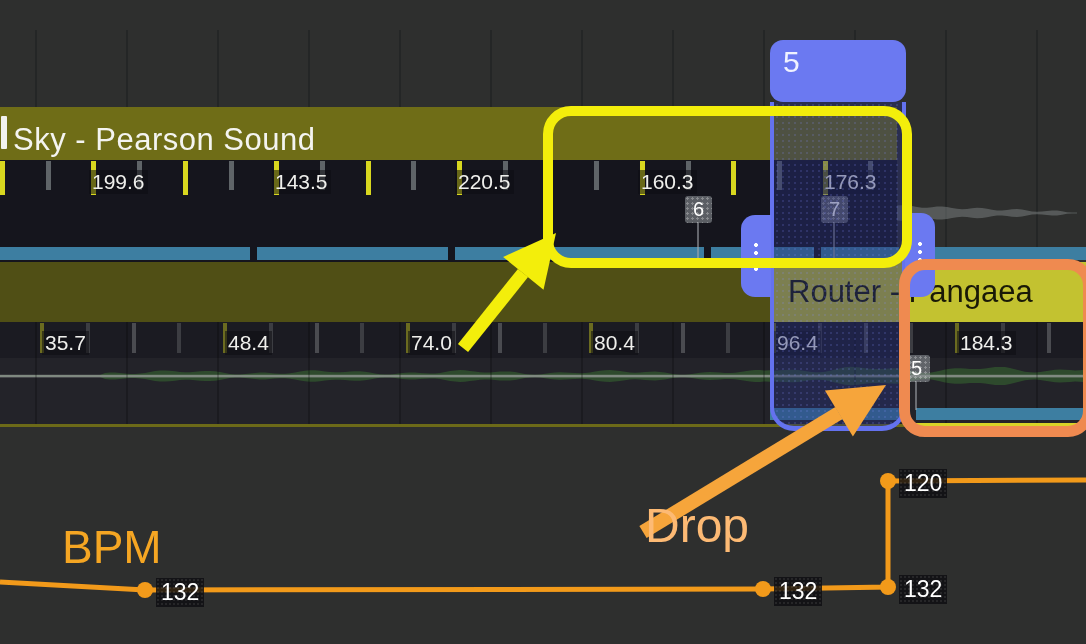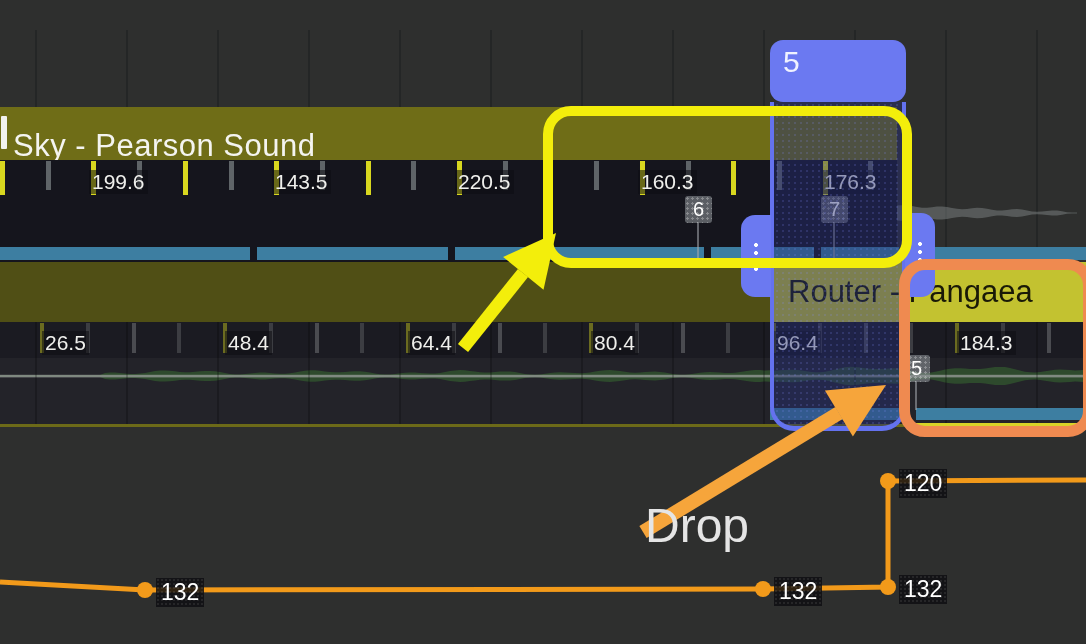--- a/index.html
+++ b/index.html
@@ -7,21 +7,21 @@
     position:relative;width:1086px;height:644px;overflow:hidden;
     background:#2e2f2e;font-family:"Liberation Sans",sans-serif;
     -webkit-font-smoothing:antialiased;
   }
   .abs{position:absolute;}
   .dots{background-image:radial-gradient(rgba(255,255,255,0.05) 1px, transparent 1.4px);background-size:7px 7px;}
   
   .gridline{position:absolute;top:30px;height:397px;width:2px;background:#242626;}
   
   #t1-header{left:0;top:107px;width:897px;height:53px;background:#6f6d17;}
-  #t1-title{left:13px;top:12px;height:53px;line-height:53px;color:#f4f4f0;font-size:31px;letter-spacing:.5px;white-space:nowrap;}
+  #t1-title{left:13px;top:6px;height:53px;line-height:53px;color:#f4f4f0;font-size:31px;letter-spacing:.5px;white-space:nowrap;}
   #t1-glyph{left:1px;top:9px;width:6px;height:33px;background:#f2f2ee;border-radius:1px;}
   #t1-body{left:0;top:160px;width:897px;height:102px;background:#15151d;}
   .tick{position:absolute;top:1px;}
   .beat-chip{position:absolute;color:#efefec;font-size:21px;padding:0 3px;background:rgba(12,12,18,0.55);white-space:nowrap;}
   
   .teal{position:absolute;height:13px;background:#3d7ea1;}
   
   #t2-band-dim{left:0;top:262px;width:770px;height:60px;background:#504f15;}
   #t2-band-bright{left:770px;top:262px;width:316px;height:60px;background:#c3c230;}
   #t2-title{left:18px;top:0;height:60px;line-height:60px;color:#191907;font-size:31px;white-space:nowrap;}
@@ -44,21 +44,21 @@
     border-radius:0 0 24px 24px;}
   .sel-handle{position:absolute;width:30px;background:#6b79f1;display:flex;align-items:center;justify-content:center;}
   #sel-handle-left{left:741px;top:215px;height:82px;border-radius:14px 0 0 14px;}
   #sel-handle-right{left:905px;top:213px;height:84px;border-radius:0 14px 14px 0;}
   .handle-dots{width:8px;height:30px;background-image:radial-gradient(circle,#fff 1.8px,transparent 2.2px);background-size:8px 8px;}
   
   #ann-rect-yellow{left:543px;top:106px;width:369px;height:162px;box-sizing:border-box;border:10px solid #f3ee0b;border-radius:28px;}
   #ann-rect-orange{left:899px;top:259px;width:195px;height:178px;box-sizing:border-box;border:11px solid #ef8a50;border-radius:26px;}
   .ann-text{position:absolute;white-space:nowrap;}
   #ann-build-up{left:333px;top:384px;font-size:46px;color:#f3ee0e;}
-  #ann-drop{left:645px;top:498px;font-size:48px;color:#e5e5e5;}
+  #ann-drop{left:645px;top:498px;font-size:48px;color:#fdba74;}
   #ann-bpm{left:62px;top:520px;font-size:46px;color:#f5a623;}
   
   .bpm-chip{position:absolute;color:#fff;font-size:23px;padding:1px 5px;background:rgba(14,14,18,0.85);
     background-image:radial-gradient(rgba(255,255,255,0.08) 1px, transparent 1.2px);background-size:4px 4px;white-space:nowrap;}
   svg{position:absolute;left:0;top:0;pointer-events:none;}
 </style>
 </head>
 <body>
 
 <div id="stage">
@@ -151,23 +151,23 @@
         <div class="tick" style="left: 635px; width: 4px; height: 30px; background: rgb(60, 61, 66);"></div>
         <div class="tick" style="left: 681px; width: 4px; height: 30px; background: rgb(74, 75, 80);"></div>
         <div class="tick" style="left: 726px; width: 4px; height: 30px; background: rgb(60, 61, 66);"></div>
         <div class="tick" style="left: 772px; width: 4px; height: 30px; background: rgb(107, 107, 32);"></div>
         <div class="tick" style="left: 818px; width: 4px; height: 30px; background: rgb(60, 61, 66);"></div>
         <div class="tick" style="left: 864px; width: 4px; height: 30px; background: rgb(74, 75, 80);"></div>
         <div class="tick" style="left: 909px; width: 4px; height: 30px; background: rgb(60, 61, 66);"></div>
         <div class="tick" style="left: 955px; width: 4px; height: 30px; background: rgb(107, 107, 32);"></div>
         <div class="tick" style="left: 1001px; width: 4px; height: 30px; background: rgb(60, 61, 66);"></div>
         <div class="tick" style="left: 1047px; width: 4px; height: 30px; background: rgb(74, 75, 80);"></div>
-        <div class="beat-chip" style="left: 42px; top: 9px;">26.5</div>
+        <div class="beat-chip" style="left: 42px; top: 9px;">35.7</div>
         <div class="beat-chip" style="left: 225px; top: 9px; text-align: center;">48.4</div>
-        <div class="beat-chip" style="left: 408px; top: 9px;">64.4</div>
+        <div class="beat-chip" style="left: 408px; top: 9px;">74.0</div>
         <div class="beat-chip" style="left: 591px; top: 9px;">80.4</div>
         <div class="beat-chip" style="left: 774px; top: 9px;">96.4</div>
         <div class="beat-chip" style="left: 957px; top: 9px;">184.3</div>
       </div>
     <svg id="t2-wave" width="1086" height="36" style="left:0;top:38px;">
         <path d="M0,15.1 L5,15.1 L10,15.1 L15,15.1 L20,15.1 L25,15.1 L30,15.1 L35,15.1 L40,15.1 L45,15.1 L50,15.1 L55,15.1 L60,15.1 L65,15.1 L70,15.1 L75,15.1 L80,15.1 L85,15.1 L90,15.1 L95,15.1 L100,15.1 L105,13.0 L110,12.6 L115,12.6 L120,13.0 L125,13.5 L130,13.9 L135,14.0 L140,13.6 L145,12.9 L150,11.9 L155,11.1 L160,10.5 L165,10.4 L170,10.7 L175,11.3 L180,11.9 L185,12.2 L190,12.2 L195,11.8 L200,11.3 L205,11.0 L210,10.9 L215,11.3 L220,12.1 L225,13.1 L230,13.9 L235,14.4 L240,14.4 L245,14.1 L250,13.4 L255,12.9 L260,12.5 L265,12.6 L270,12.9 L275,13.4 L280,13.7 L285,13.7 L290,13.3 L295,12.5 L300,11.5 L305,10.7 L310,10.3 L315,10.3 L320,10.8 L325,11.4 L330,12.0 L335,12.3 L340,12.3 L345,11.9 L350,11.4 L355,11.2 L360,11.2 L365,11.7 L370,12.6 L375,13.5 L380,14.3 L385,14.6 L390,14.5 L395,14.0 L400,13.3 L405,12.7 L410,12.4 L415,12.5 L420,12.9 L425,13.3 L430,13.5 L435,13.4 L440,12.9 L445,12.0 L450,11.1 L455,10.4 L460,10.1 L465,10.3 L470,10.9 L475,11.6 L480,12.2 L485,12.5 L490,12.4 L495,12.0 L500,11.6 L505,11.4 L510,11.5 L515,12.1 L520,13.0 L525,13.9 L530,14.5 L535,14.7 L540,14.5 L545,13.8 L550,13.1 L555,12.5 L560,12.2 L565,12.4 L570,12.7 L575,13.1 L580,13.3 L585,13.1 L590,12.5 L595,11.6 L600,10.8 L605,10.2 L610,10.1 L615,10.4 L620,11.1 L625,11.8 L630,12.4 L635,12.7 L640,12.5 L645,12.1 L650,11.8 L655,11.6 L660,11.9 L665,12.5 L670,13.4 L675,14.2 L680,14.7 L685,14.7 L690,14.3 L695,13.6 L700,12.8 L705,12.2 L710,12.0 L715,12.2 L720,12.6 L725,12.9 L730,13.0 L735,12.8 L740,12.1 L745,11.3 L750,10.5 L755,10.1 L760,10.1 L765,10.6 L770,10.3 L775,10.5 L780,10.3 L785,10.0 L790,9.7 L795,9.8 L800,10.2 L805,11.0 L810,11.7 L815,12.3 L820,12.3 L825,11.8 L830,10.8 L835,9.5 L840,8.2 L845,7.2 L850,6.8 L855,6.9 L860,7.5 L865,8.2 L870,8.8 L875,9.1 L880,9.0 L885,8.7 L890,8.4 L895,8.3 L900,8.6 L905,9.4 L910,10.5 L915,11.6 L920,12.5 L925,12.9 L930,12.7 L935,11.8 L940,10.7 L945,9.5 L950,8.7 L955,8.2 L960,8.2 L965,8.5 L970,8.9 L975,9.1 L980,8.9 L985,8.4 L990,7.7 L995,7.1 L1000,6.9 L1005,7.1 L1010,8.0 L1015,9.2 L1020,10.6 L1025,11.7 L1030,12.3 L1035,12.4 L1040,11.9 L1045,11.2 L1050,10.4 L1055,9.8 L1060,9.6 L1065,9.8 L1070,10.1 L1075,10.4 L1080,10.3 L1085,9.8 L1085,22.2 L1080,21.7 L1075,21.6 L1070,21.9 L1065,22.2 L1060,22.4 L1055,22.2 L1050,21.6 L1045,20.8 L1040,20.1 L1035,19.6 L1030,19.7 L1025,20.3 L1020,21.4 L1015,22.8 L1010,24.0 L1005,24.9 L1000,25.1 L995,24.9 L990,24.3 L985,23.6 L980,23.1 L975,22.9 L970,23.1 L965,23.5 L960,23.8 L955,23.8 L950,23.3 L945,22.5 L940,21.3 L935,20.2 L930,19.3 L925,19.1 L920,19.5 L915,20.4 L910,21.5 L905,22.6 L900,23.4 L895,23.7 L890,23.6 L885,23.3 L880,23.0 L875,22.9 L870,23.2 L865,23.8 L860,24.5 L855,25.1 L850,25.2 L845,24.8 L840,23.8 L835,22.5 L830,21.2 L825,20.2 L820,19.7 L815,19.7 L810,20.3 L805,21.0 L800,21.8 L795,22.2 L790,22.3 L785,22.0 L780,21.7 L775,21.5 L770,21.7 L765,21.4 L760,21.9 L755,21.9 L750,21.5 L745,20.7 L740,19.9 L735,19.2 L730,19.0 L725,19.1 L720,19.4 L715,19.8 L710,20.0 L705,19.8 L700,19.2 L695,18.4 L690,17.7 L685,17.3 L680,17.3 L675,17.8 L670,18.6 L665,19.5 L660,20.1 L655,20.4 L650,20.2 L645,19.9 L640,19.5 L635,19.3 L630,19.6 L625,20.2 L620,20.9 L615,21.6 L610,21.9 L605,21.8 L600,21.2 L595,20.4 L590,19.5 L585,18.9 L580,18.7 L575,18.9 L570,19.3 L565,19.6 L560,19.8 L555,19.5 L550,18.9 L545,18.2 L540,17.5 L535,17.3 L530,17.5 L525,18.1 L520,19.0 L515,19.9 L510,20.5 L505,20.6 L500,20.4 L495,20.0 L490,19.6 L485,19.5 L480,19.8 L475,20.4 L470,21.1 L465,21.7 L460,21.9 L455,21.6 L450,20.9 L445,20.0 L440,19.1 L435,18.6 L430,18.5 L425,18.7 L420,19.1 L415,19.5 L410,19.6 L405,19.3 L400,18.7 L395,18.0 L390,17.5 L385,17.4 L380,17.7 L375,18.5 L370,19.4 L365,20.3 L360,20.8 L355,20.8 L350,20.6 L345,20.1 L340,19.7 L335,19.7 L330,20.0 L325,20.6 L320,21.2 L315,21.7 L310,21.7 L305,21.3 L300,20.5 L295,19.5 L290,18.7 L285,18.3 L280,18.3 L275,18.6 L270,19.1 L265,19.4 L260,19.5 L255,19.1 L250,18.6 L245,17.9 L240,17.6 L235,17.6 L230,18.1 L225,18.9 L220,19.9 L215,20.7 L210,21.1 L205,21.0 L200,20.7 L195,20.2 L190,19.8 L185,19.8 L180,20.1 L175,20.7 L170,21.3 L165,21.6 L160,21.5 L155,20.9 L150,20.1 L145,19.1 L140,18.4 L135,18.0 L130,18.1 L125,18.5 L120,19.0 L115,19.4 L110,19.4 L105,19.0 L100,16.9 L95,16.9 L90,16.9 L85,16.9 L80,16.9 L75,16.9 L70,16.9 L65,16.9 L60,16.9 L55,16.9 L50,16.9 L45,16.9 L40,16.9 L35,16.9 L30,16.9 L25,16.9 L20,16.9 L15,16.9 L10,16.9 L5,16.9 L0,16.9 Z" fill="#2e4a2d"></path>
         <rect x="0" y="14.8" width="1086" height="2.6" fill="#9b9f9c" opacity="0.75"></rect>
       </svg>
   <div style="position: absolute; top: 0px; height: 102px; width: 2px; background: rgba(0, 0, 0, 0.22); left: 35px;"></div>
       <div style="position: absolute; top: 0px; height: 102px; width: 2px; background: rgba(0, 0, 0, 0.22); left: 126px;"></div>
@@ -215,20 +215,21 @@
     <g>
       <line x1="463" y1="348" x2="523" y2="273" stroke="#f3ee0b" stroke-width="13"></line>
       <polygon points="556,233 543.5,289.8 503.1,257.0" fill="#f3ee0b"></polygon>
     </g>
     <g>
       <line x1="643" y1="532" x2="839" y2="413" stroke="#f6a53b" stroke-width="14"></line>
       <polygon points="886,385 852.9,436.6 824.9,390.4" fill="#f6a53b"></polygon>
     </g>
   </svg>
   <div class="ann-text" id="ann-drop">Drop</div>
+  <div class="ann-text" id="ann-bpm">BPM</div>
 
   <svg id="bpm-svg" width="1086" height="644">
       <polyline points="0,582 145,590 763,589 888,587 888,481 1086,480" fill="none" stroke="#f29a1a" stroke-width="5"></polyline>
       <circle cx="145" cy="590" r="8" fill="#f29a1a"></circle>
       <circle cx="763" cy="589" r="8" fill="#f29a1a"></circle>
       <circle cx="888" cy="587" r="8" fill="#f29a1a"></circle>
       <circle cx="888" cy="481" r="8" fill="#f29a1a"></circle>
     </svg>
   <div id="bpm-labels">
       <div class="bpm-chip" style="left: 156px; top: 578px;">132</div>

